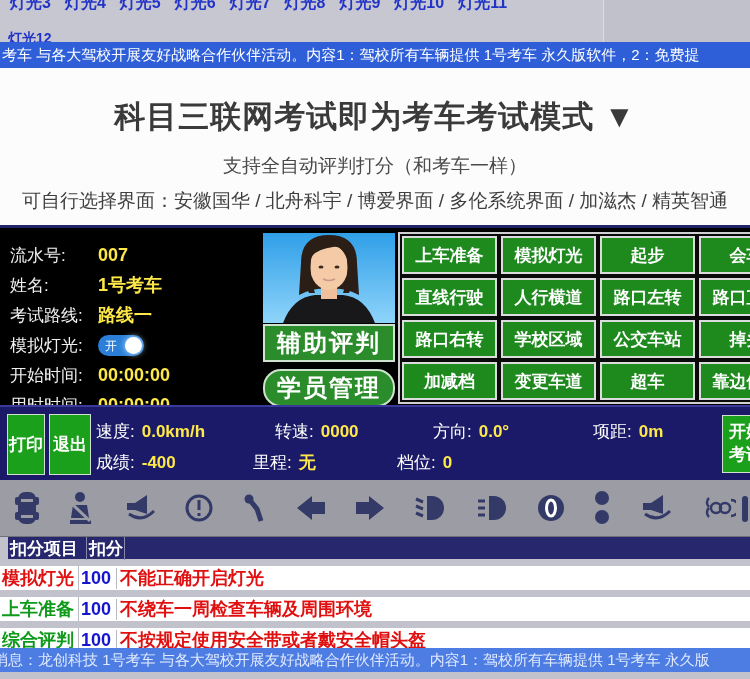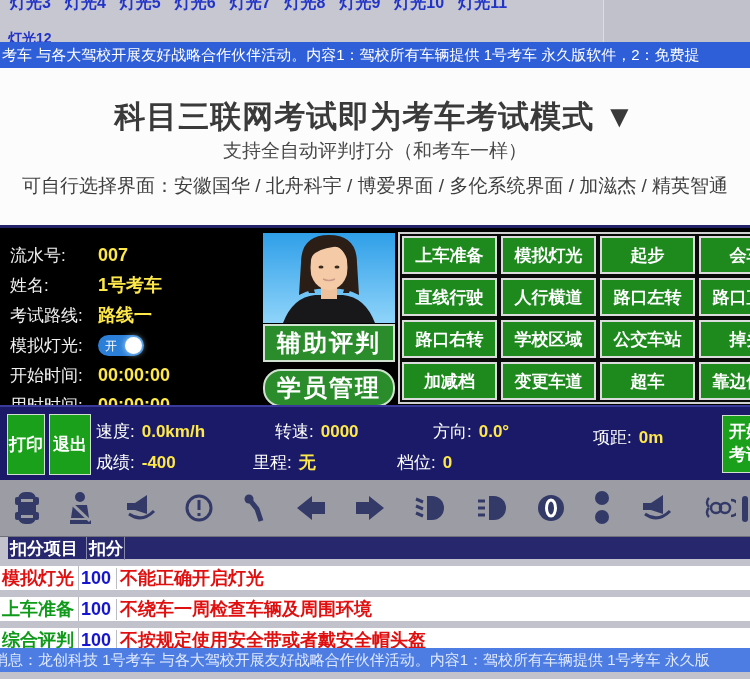--- a/index.html
+++ b/index.html
@@ -18,21 +18,21 @@
   .marquee-top{position:absolute;top:42px;left:0;width:750px;height:26px;background:#2e5ed8;
                color:#ffffff;font-size:15px;line-height:26px;white-space:nowrap;overflow:hidden;z-index:6;}
   .marquee-top span{display:inline-block;margin-left:2px;}
   .marquee-bottom{position:absolute;top:648px;left:0;width:750px;height:24px;background:#4d7de2;
                color:#dfe9ff;font-size:15px;line-height:24px;white-space:nowrap;overflow:hidden;}
   .marquee-bottom span{display:inline-block;margin-left:-7px;}
 
   
   .header{position:absolute;top:68px;left:0;width:750px;height:157px;background:#fcfcfd;text-align:center;}
   .title{margin:0;padding-top:28px;font-size:31px;font-weight:bold;color:#3a3a3a;letter-spacing:1px;}
-  .sub1{font-size:19px;color:#4a4a4a;}
+  .sub1{margin-top:15px;font-size:19px;color:#4a4a4a;}
   .sub2{margin-top:9px;font-size:19px;color:#3f3f3f;}
 
   
   .exam{position:absolute;top:225px;left:0;width:750px;height:180px;background:#000;
         border-top:3px solid #23236a;box-sizing:border-box;overflow:hidden;}
   .fields{position:absolute;left:10px;top:12px;width:250px;}
   .field{height:30px;display:flex;align-items:center;}
   .f-label{color:#f0f0f0;font-size:17px;min-width:88px;}
   .f-value{color:#ffe94a;font-size:18px;font-weight:bold;}
   .toggle{width:46px;height:21px;border-radius:11px;background:#2b7fd8;position:relative;cursor:pointer;}
@@ -197,21 +197,21 @@
 
     <div class="stat" style="left:96px;top:13px;">
       <span class="s-label">速度:</span><span class="s-value">0.0km/h</span>
     </div>
     <div class="stat" style="left:275px;top:13px;">
       <span class="s-label">转速:</span><span class="s-value">0000</span>
     </div>
     <div class="stat" style="left:433px;top:13px;">
       <span class="s-label">方向:</span><span class="s-value">0.0°</span>
     </div>
-    <div class="stat" style="left:593px;top:19px;">
+    <div class="stat" style="left:593px;top:13px;">
       <span class="s-label">项距:</span><span class="s-value">0m</span>
     </div>
     <div class="stat" style="left:96px;top:44px;">
       <span class="s-label">成绩:</span><span class="s-value">-400</span>
     </div>
     <div class="stat" style="left:253px;top:44px;">
       <span class="s-label">里程:</span><span class="s-value">无</span>
     </div>
     <div class="stat" style="left:397px;top:44px;">
       <span class="s-label">档位:</span><span class="s-value">0</span>

